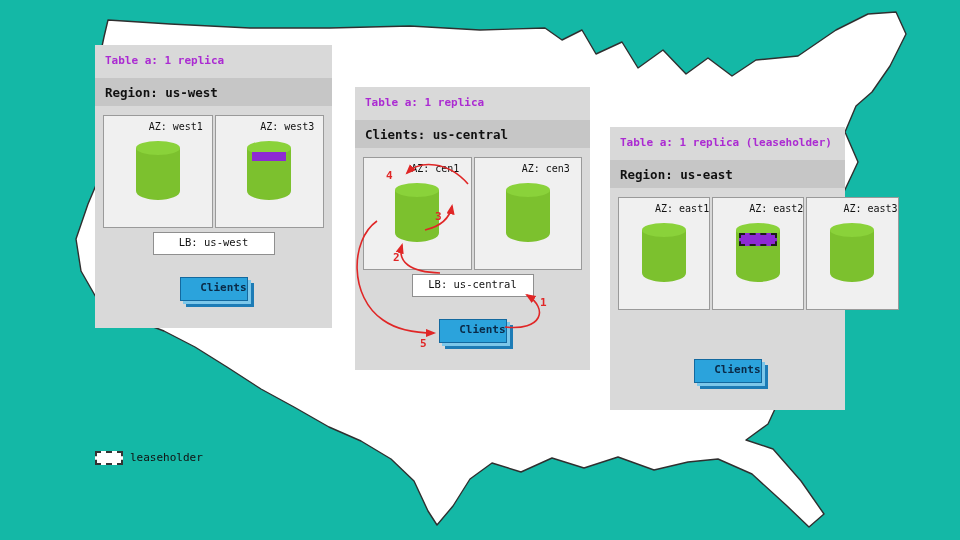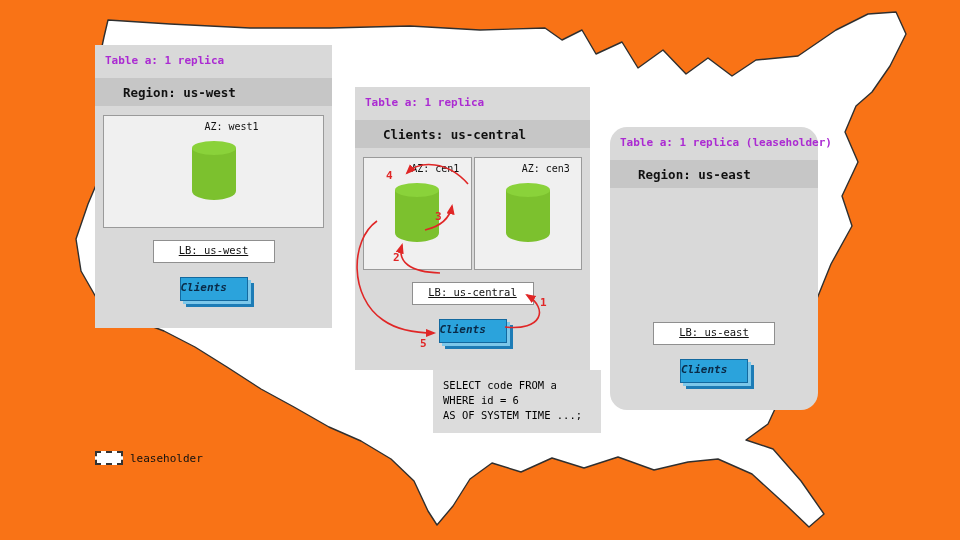--- a/index.html
+++ b/index.html
@@ -1,44 +1,44 @@
 <!DOCTYPE html>
 <html><head>
 <meta charset="utf-8">
 <style>
   html,body{margin:0;padding:0;background:#ffffff;}
   .stage{
-    position:relative;width:960px;height:540px;overflow:hidden;background:#f97316;
+    position:relative;width:960px;height:540px;overflow:hidden;background:#14b8a6;
     font-family:"DejaVu Sans Mono","Liberation Mono",monospace;color:#111;
   }
   .map{position:absolute;left:0;top:0;z-index:0;}
 
   .panel{position:absolute;height:283px;background:#d9d9d9;z-index:2;}
   .table-label{position:absolute;top:9px;left:10px;font-size:11px;font-weight:700;color:#ab2bd2;white-space:nowrap;}
   .region-band{position:absolute;top:33px;left:0;right:0;height:28px;background:#c6c6c6;
-    display:flex;align-items:center;padding-left:28px;font-size:12.5px;font-weight:700;color:#111;}
+    display:flex;align-items:center;padding-left:10px;font-size:12.5px;font-weight:700;color:#111;}
   .az-row{position:absolute;top:70px;left:8px;right:8px;height:113px;display:flex;gap:2px;}
   .az{flex:1;background:#f0f0f0;border:1px solid #9a9a9a;text-align:center;position:relative;}
   .az-label{margin-top:5px;font-size:10px;color:#111;white-space:nowrap;padding-left:36px;}
   .cyl{position:relative;width:44px;height:52px;background:#7cc12e;
     border-radius:0 0 22px 22px / 0 0 9px 9px;margin:16px auto 0;}
   .cyl::before{content:"";position:absolute;top:-7px;left:0;width:44px;height:14px;
     background:#8ad23a;border-radius:50%;}
   .band{display:none;position:absolute;top:4px;left:5px;width:34px;height:9px;background:#8d2bd4;z-index:2;}
   .band.dashed{border:2px dashed #1d1d1d;left:3px;top:3px;}
-  .lb-box{position:absolute;top:195px;left:50%;transform:translateX(-50%);width:120px;height:21px;
-    background:#fff;border:1px solid #8f8f8f;font-size:10.5px;line-height:19px;text-align:center;white-space:nowrap;text-decoration:underline;}
+  .lb-box{position:absolute;top:187px;left:50%;transform:translateX(-50%);width:120px;height:21px;
+    background:#fff;border:1px solid #8f8f8f;font-size:10.5px;line-height:19px;text-align:center;white-space:nowrap;}
   .clients{position:absolute;top:232px;left:50%;transform:translateX(-50%);width:66px;height:22px;
     background:#2ba3dc;border:1px solid #13699f;color:#0a2a47;font-size:11px;font-weight:700;
-    text-align:left;line-height:20px;box-shadow:3px 3px 0 #7cc7ea,6px 6px 0 #1d7cb6;font-style:italic;}
+    text-align:right;line-height:20px;box-shadow:3px 3px 0 #7cc7ea,6px 6px 0 #1d7cb6;}
 
   .sql-box{position:absolute;left:433px;top:370px;width:158px;padding:8px 0 9px 10px;
     background:#dcdcdc;font-size:10.5px;line-height:1.45;color:#000;z-index:2;}
 
-  .legend{position:absolute;left:95px;top:451px;display:flex;align-items:center;gap:7px;
+  .legend{position:absolute;left:95px;top:451px;display:flex;gap:7px;
     font-size:11px;color:#111;z-index:2;}
   .legend-swatch{width:24px;height:10px;border:2px dashed #333;background:#fff;display:inline-block;}
 
   .arrows{position:absolute;left:0;top:0;z-index:5;pointer-events:none;}
   .arrow{fill:none;stroke:#e02626;stroke-width:1.6;marker-end:url(#ah);}
   .arrow-num{font-family:"DejaVu Sans Mono","Liberation Mono",monospace;font-size:11px;fill:#e02626;font-weight:700;}
 </style>
 </head>
 <body>
 
@@ -61,20 +61,26 @@
     <div class="region-band">
       <span>Region: us-west</span>
     </div>
     <div class="az-row">
       <div class="az">
         <div class="az-label">AZ: west1</div>
         <div class="cyl">
           
         </div>
       </div>
+      <div class="az">
+        <div class="az-label">AZ: west3</div>
+        <div class="cyl">
+          <div class="band" style="display: block;"></div>
+        </div>
+      </div>
     </div>
     <div class="lb-box">LB: us-west</div>
     <div class="clients">Clients</div>
   </section>
 
   <section class="panel" style="left:355px;top:87px;width:235px;">
     <div class="table-label">Table a: 1 replica</div>
     <div class="region-band">
       <span>Clients: us-central</span>
     </div>
@@ -89,34 +95,48 @@
         <div class="az-label">AZ: cen3</div>
         <div class="cyl">
           
         </div>
       </div>
     </div>
     <div class="lb-box">LB: us-central</div>
     <div class="clients">Clients</div>
   </section>
 
-  <section class="panel" style="left:610px;top:127px;width:208px;border-radius:17px;">
+  <section class="panel" style="left:610px;top:127px;width:235px;">
     <div class="table-label">Table a: 1 replica (leaseholder)</div>
     <div class="region-band">
       <span>Region: us-east</span>
     </div>
-    <div class="lb-box">LB: us-east</div>
+    <div class="az-row">
+      <div class="az">
+        <div class="az-label">AZ: east1</div>
+        <div class="cyl">
+          
+        </div>
+      </div>
+      <div class="az">
+        <div class="az-label">AZ: east2</div>
+        <div class="cyl">
+          <div class="band dashed" style="display: block;"></div>
+        </div>
+      </div>
+      <div class="az">
+        <div class="az-label">AZ: east3</div>
+        <div class="cyl">
+          
+        </div>
+      </div>
+    </div>
     <div class="clients">Clients</div>
   </section>
 
-  <div class="sql-box">
-    <div>SELECT code FROM a</div>
-    <div>WHERE id = 6</div>
-    <div>AS OF SYSTEM TIME ...;</div>
-  </div>
 
   <div class="legend">
     <span class="legend-swatch"></span>
     <span>leaseholder</span>
   </div>
 
   <svg class="arrows" width="960" height="540" viewBox="0 0 960 540">
     <defs>
       <marker id="ah" markerWidth="7" markerHeight="7" refX="5.2" refY="2.6" orient="auto">
         <path d="M0,0 L6.5,2.6 L0,5.2 Z" fill="#e02626"></path>

